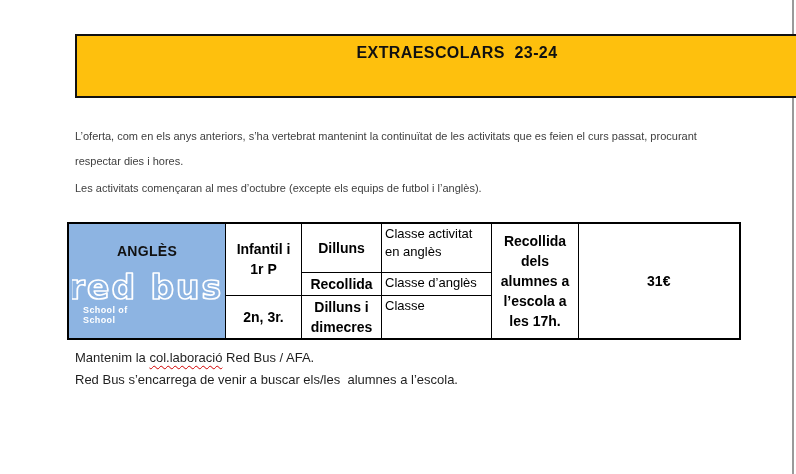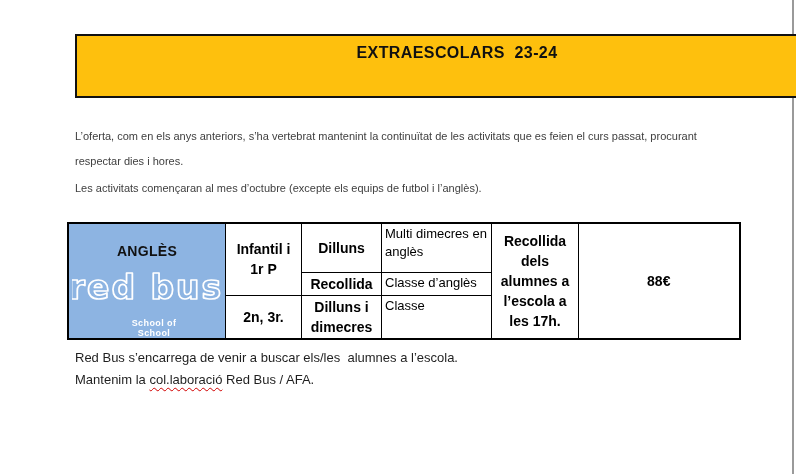--- a/index.html
+++ b/index.html
@@ -36,21 +36,21 @@
     background:#8db4e2; position:relative; padding:0; vertical-align:top;
   }
   .activity-name { text-align:center; font-weight:bold; font-size:14px; color:#111; margin-top:18px; letter-spacing:.3px; }
   .wordmark { display:block; margin:0 auto; }
   .wordmark text {
     font-family:"DejaVu Sans",sans-serif; font-weight:bold; font-size:33px;
     letter-spacing:2px; fill:none; stroke:#ffffff; stroke-width:1.7;
     stroke-linejoin:round; stroke-linecap:round;
   }
   .tagline {
-    position:absolute; left:14px; right:0; bottom:0; text-align:center;
+    position:absolute; left:14px; right:0; bottom:13px; 
     color:#ffffff; font-weight:bold; font-size:9px; line-height:10px; letter-spacing:.4px;
   }
 
   td.group, td.day { font-weight:bold; text-align:center; vertical-align:middle; line-height:20px; }
   td.desc { font-size:13px; text-align:left; vertical-align:top; line-height:18px; padding:2px 4px; }
   td.pickup { font-weight:bold; text-align:center; vertical-align:middle; line-height:20px; padding:2px 4px; }
   td.price { font-weight:bold; text-align:center; vertical-align:middle; padding-bottom:18px; }
 
   .notes { position:absolute; left:75px; top:347px; font-size:13px; line-height:22px; color:#1f1f1f; }
   .note, .note span { white-space:pre; }
@@ -89,34 +89,34 @@
         <svg class="wordmark" width="150" height="56" viewBox="0 0 150 56">
           <text x="74" y="40" text-anchor="middle">red bus</text>
         </svg>
         <div class="tagline">
           <div>School of</div>
           <div>School</div>
         </div>
       </td>
       <td rowspan="2" class="group">Infantil i 1r P</td>
       <td class="day">Dilluns</td>
-      <td class="desc">Multi dimecres en anglès</td>
+      <td class="desc">Classe activitat en anglès</td>
       <td rowspan="3" class="pickup">Recollida dels alumnes a l’escola a les 17h.</td>
-      <td rowspan="3" class="price">88€</td>
+      <td rowspan="3" class="price">31€</td>
     </tr>
     <tr class="r2">
       <td class="day">Recollida</td>
       <td class="desc">Classe d’anglès</td>
     </tr>
     <tr class="r3">
       <td class="group">2n, 3r.</td>
       <td class="day">Dilluns i dimecres</td>
       <td class="desc">Classe</td>
     </tr>
   </tbody>
     </table>
 
   <div class="notes">
+    <div class="note"><span>Mantenim la </span><span class="misspelled">col.laboració</span><span> Red Bus / AFA.</span></div>
     <div class="note">Red Bus s’encarrega de venir a buscar els/les  alumnes a l’escola.</div>
-    <div class="note"><span>Mantenim la </span><span class="misspelled">col.laboració</span><span> Red Bus / AFA.</span></div>
   </div>
 
 </div>
 
 </body></html>

